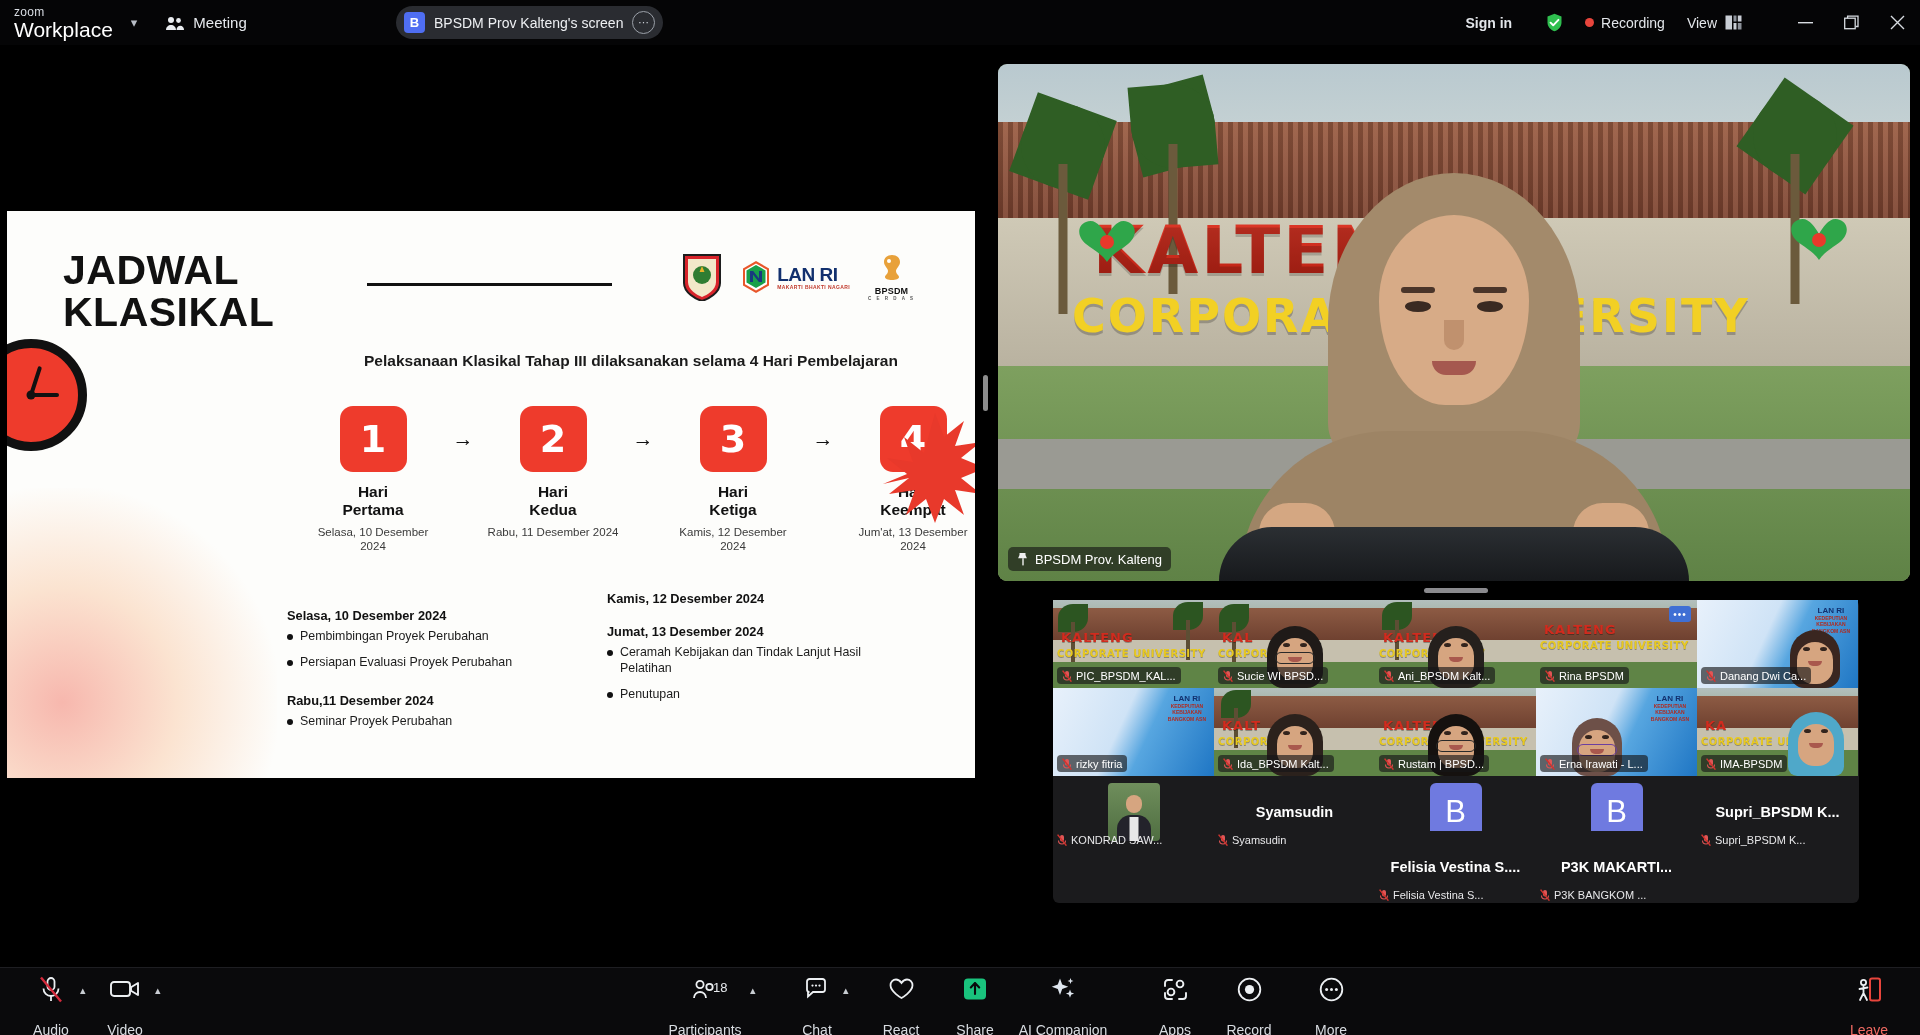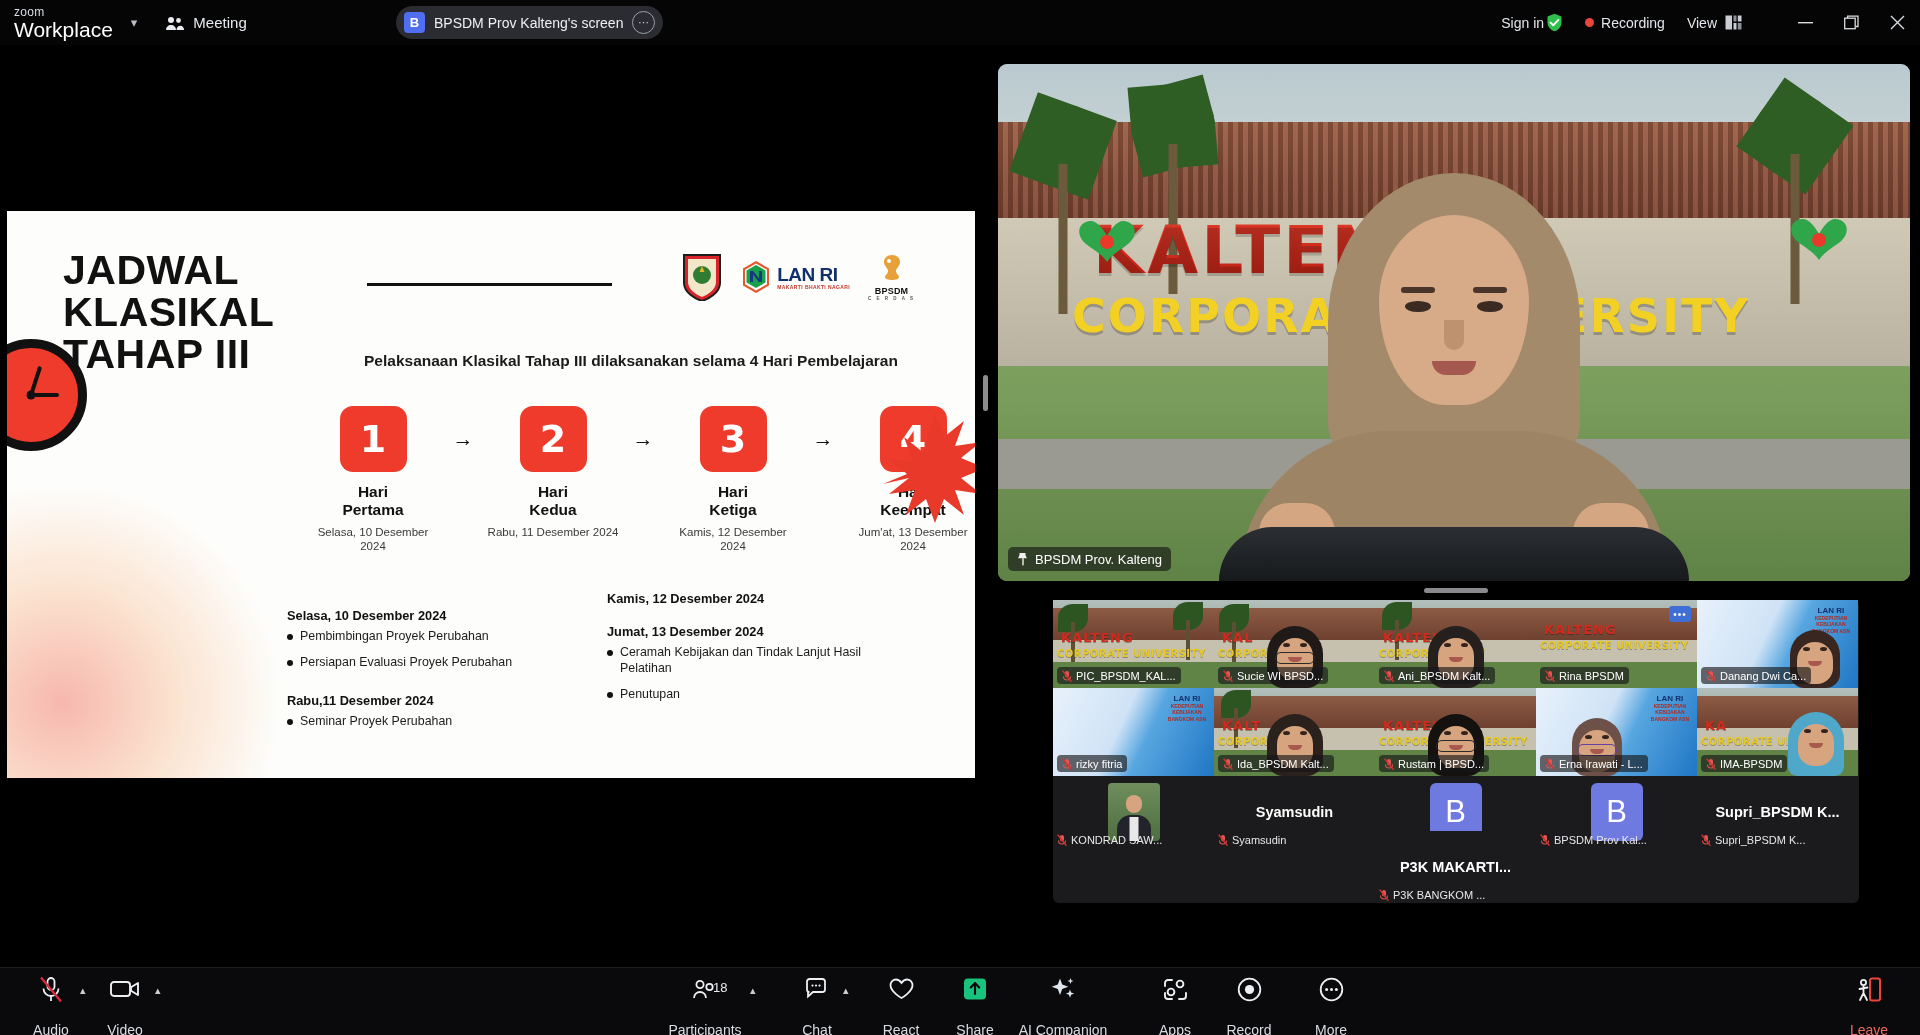--- a/index.html
+++ b/index.html
@@ -33,21 +33,21 @@
     align-items: center; justify-content: center;
   }
   .share-pill .ptxt { color: #eef0f3; font-size: 14px; }
   .share-pill .dots {
     width: 23px; height: 23px; border-radius: 50%; border: 1.4px solid #9aa0a8;
     color: #c9ced5; font-size: 11px; display: flex; align-items: center;
     justify-content: center; letter-spacing: 1px;
   }
   .tb-right { position: absolute; right: 0; top: 0; height: 45px; display: flex; align-items: center; }
   .tb-right > * { display: flex; align-items: center; }
-  .signin { color: #e3e6ea; font-size: 14px; margin-right: 0; }
+  .signin { color: #e3e6ea; font-size: 14px; margin-right: 32px; font-weight: bold; }
   .shield { width: 21px; height: 21px; margin-right: 20px; }
   .recording { display: flex; align-items: center; gap: 7px; margin-right: 22px; }
   .rec-dot { width: 9px; height: 9px; border-radius: 50%; background: #e8453c; }
   .recording .lbl { color: #e3e6ea; font-size: 14px; }
   .viewgrp { display: flex; align-items: center; gap: 8px; margin-right: 40px; }
   .viewgrp .lbl { color: #e3e6ea; font-size: 14px; }
   .win-btns { display: flex; align-items: center; }
   .win-btn { width: 46px; height: 45px; display: flex; align-items: center; justify-content: center; color: #d8dce1; }
 
   
@@ -282,21 +282,20 @@
     <div class="slide">
       <div class="slide-grad"></div>
 
       <div class="clock">
           <span class="clock-dot"></span>
         </div>
 
       <div class="slide-title">
         <div>JADWAL</div>
         <div>KLASIKAL</div>
-        <div>TAHAP III</div>
       </div>
 
       <div class="slide-rule"></div>
 
       <div class="logos">
         <svg class="logo-shield" viewBox="0 0 40 48">
           <path d="M2 2h36v28c0 10-12 16-18 18C14 46 2 40 2 30z" fill="#d8232a" stroke="#1d1d1d" stroke-width="2"></path>
           <path d="M6 6h28v23c0 8-9 13-14 15-5-2-14-7-14-15z" fill="#f2e8c9"></path>
           <circle cx="20" cy="22" r="9" fill="#2f7d32"></circle>
           <path d="M20 13l2.5 6h-5z" fill="#e8b22a"></path>
@@ -775,20 +774,31 @@
               <path d="M1.5 6.5a3.5 3.5 0 007 0" stroke="#e05555" stroke-width="1.1" fill="none"></path>
               <path d="M0.6 0.6l8.8 11" stroke="#d1332e" stroke-width="1.5"></path>
             </svg>
           <span>Supri_BPSDM K...</span>
         </div>
       </div>
     </div>
 
     <div class="gal-row4">
       <div class="av-tile">
+        <div class="av-text">Felisia Vestina S....</div>
+        <div class="av-name">
+          <svg class="mic-off" viewBox="0 0 10 12">
+              <rect x="3" y="1" width="4" height="6.5" rx="2" fill="#e05555"></rect>
+              <path d="M1.5 6.5a3.5 3.5 0 007 0" stroke="#e05555" stroke-width="1.1" fill="none"></path>
+              <path d="M0.6 0.6l8.8 11" stroke="#d1332e" stroke-width="1.5"></path>
+            </svg>
+          <span>Felisia Vestina S...</span>
+        </div>
+      </div>
+      <div class="av-tile">
         <div class="av-text">P3K MAKARTI...</div>
         <div class="av-name">
           <svg class="mic-off" viewBox="0 0 10 12">
               <rect x="3" y="1" width="4" height="6.5" rx="2" fill="#e05555"></rect>
               <path d="M1.5 6.5a3.5 3.5 0 007 0" stroke="#e05555" stroke-width="1.1" fill="none"></path>
               <path d="M0.6 0.6l8.8 11" stroke="#d1332e" stroke-width="1.5"></path>
             </svg>
           <span>P3K BANGKOM ...</span>
         </div>
       </div>

